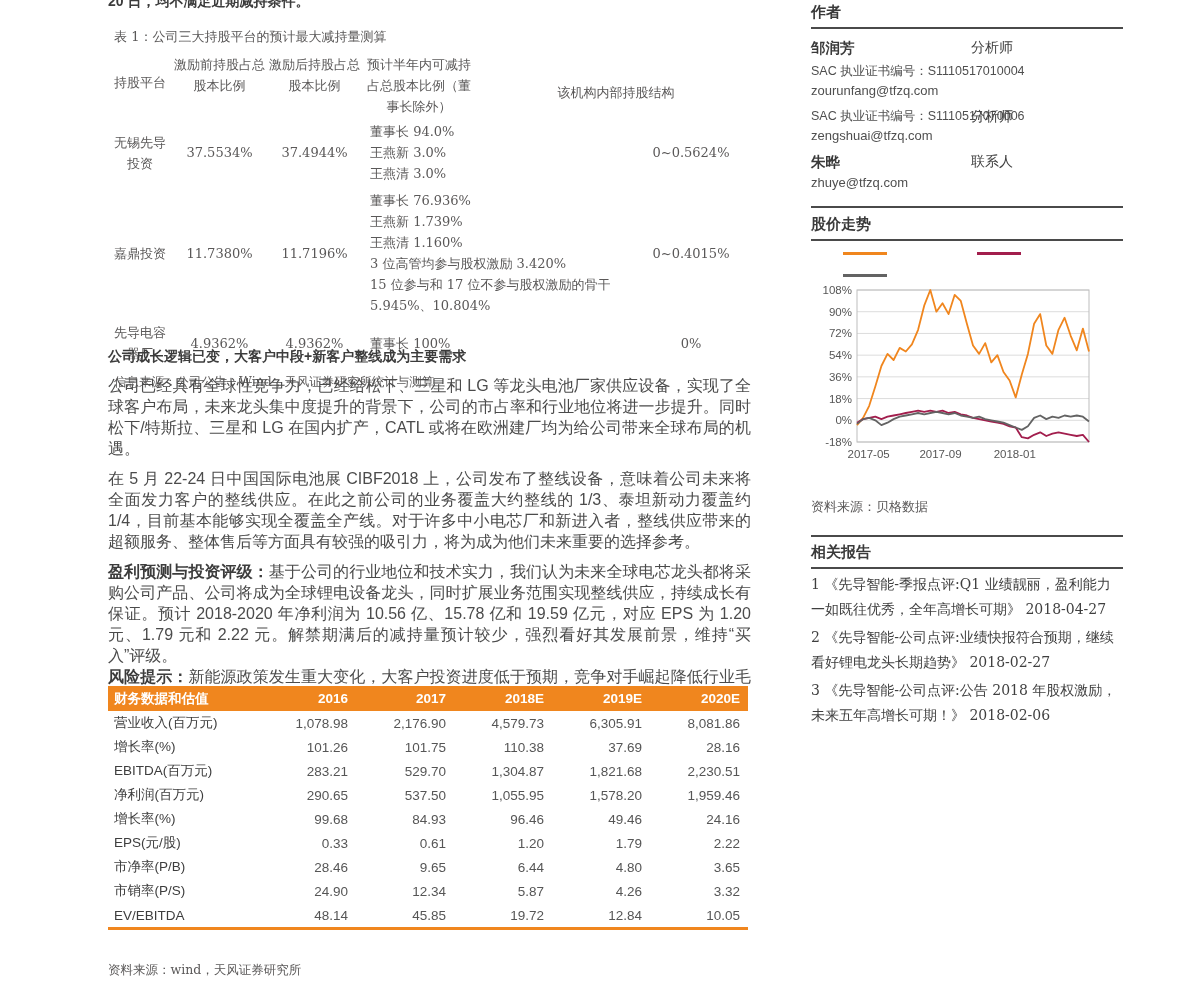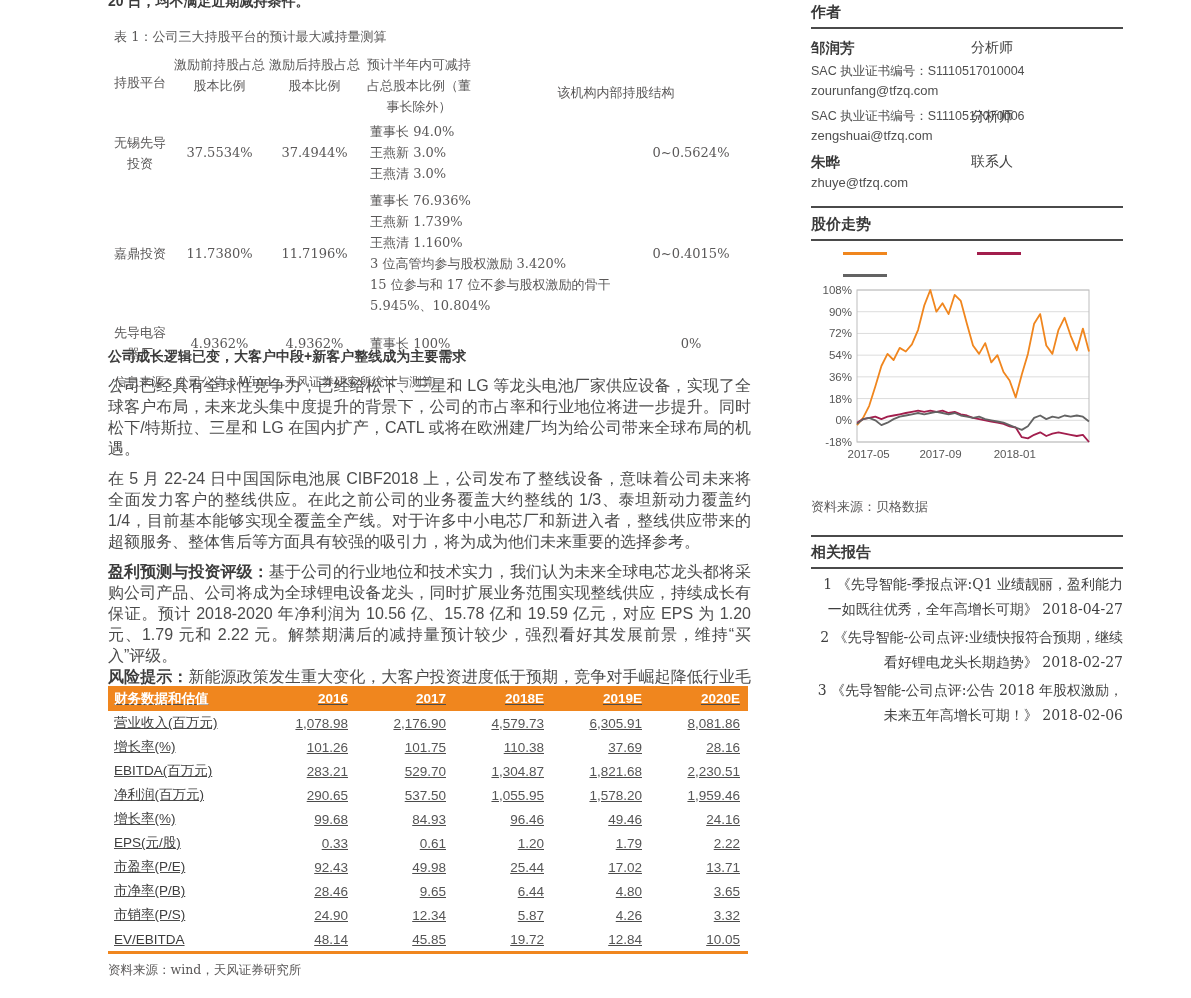--- a/index.html
+++ b/index.html
@@ -26,21 +26,21 @@
   .t1-header .c1 { padding-top:18px; }
   .t1-header .c4 { text-align:center; padding-top:28px; }
   .t1-source { font-size:12.5px; margin-top:10px; margin-left:6px; }
 
   #growth-section { position:absolute; left:108px; top:348px; width:643px; }
   .sec-heading { font-size:14px; font-weight:bold; color:#3c3c3c; margin-bottom:9px; }
   .para { font-size:16px; line-height:21px; text-align:justify; color:#4b4b4b; margin-top:9px; }
   .para.tight { margin-top:0; }
   .para .lead { font-weight:bold; color:#3c3c3c; }
 
-  #fintable { position:absolute; left:108px; top:686px; width:640px; border-bottom:3px solid var(--accent);text-decoration:underline; }
+  #fintable { position:absolute; left:108px; top:686px; width:640px; border-bottom:3px solid var(--accent); }
   .ft-row { display:flex; height:24px; align-items:center; font-size:13.5px; }
   .ft-row .lbl { width:150px; padding-left:6px; color:#3d3d3d; }
   .ft-row .num { width:98px; text-align:right; padding-right:8px; color:#565656; }
   .ft-header { height:25px; background:var(--accent); font-weight:bold; }
   .ft-header .lbl, .ft-header .num { color:#ffffff; }
   #fin-source { position:absolute; left:108px; top:962px; font-size:12.5px; }
 
   
   #sidebar { position:absolute; left:775px; top:0; width:312px;margin-left:36px; }
   .sb-heading { font-size:15px; font-weight:bold; color:#3a3a3a; padding:3px 0 5px 0; border-bottom:2px solid #4a4a4a; }
@@ -54,21 +54,21 @@
 
   #price-block { margin-top:14px; }
   #chart-wrap { margin-top:5px; }
   .legend-row { display:flex; height:14px; align-items:center; }
   .legend-swatch { height:3px; width:44px; }
   .ls1 { margin-left:32px; }
   .ls2 { margin-left:90px; }
   #chart-source { font-size:13px; margin-top:12px; }
 
   #reports-block { margin-top:19px; }
-  .report-item { font-family:"DejaVu Serif", serif; font-size:14px; line-height:25px; color:#3f3f3f; margin-top:3px;text-align:right; }
+  .report-item { font-family:"DejaVu Serif", serif; font-size:14px; line-height:25px; color:#3f3f3f; margin-top:3px; }
 </style>
 </head>
 <body>
 
 <div id="page">
 
   <div id="top-clip">
     <div class="inner">20 日，均不满足近期减持条件。</div>
   </div>
 
@@ -184,28 +184,20 @@
         </div>
         <div class="ft-row">
           <div class="lbl">EPS(元/股)</div>
           <div class="num">0.33</div>
           <div class="num">0.61</div>
           <div class="num">1.20</div>
           <div class="num">1.79</div>
           <div class="num">2.22</div>
         </div>
         <div class="ft-row">
-          <div class="lbl">市盈率(P/E)</div>
-          <div class="num">92.43</div>
-          <div class="num">49.98</div>
-          <div class="num">25.44</div>
-          <div class="num">17.02</div>
-          <div class="num">13.71</div>
-        </div>
-        <div class="ft-row">
           <div class="lbl">市净率(P/B)</div>
           <div class="num">28.46</div>
           <div class="num">9.65</div>
           <div class="num">6.44</div>
           <div class="num">4.80</div>
           <div class="num">3.65</div>
         </div>
         <div class="ft-row">
           <div class="lbl">市销率(P/S)</div>
           <div class="num">24.90</div>

